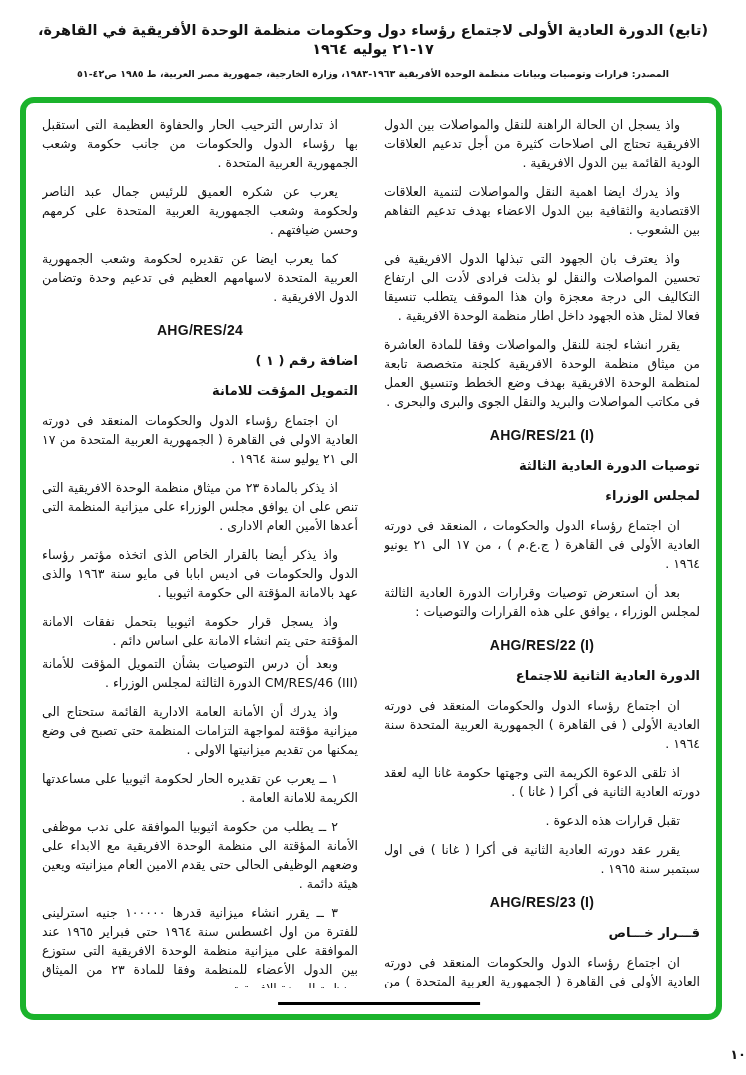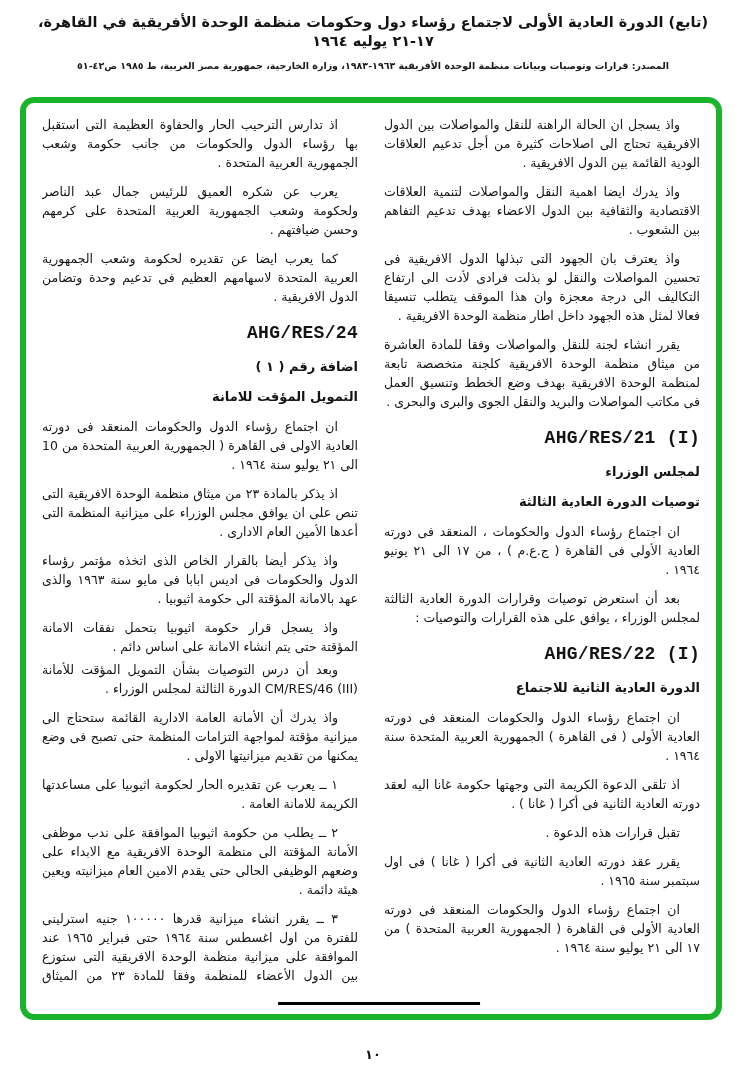--- a/index.html
+++ b/index.html
@@ -15,21 +15,21 @@
   }
   .page {
     position: relative;
     width: 746px;
     height: 1075px;
   }
   
   .doc-header {
     direction: rtl;
     text-align: center;
-    padding-top: 13px;
+    padding-top: 21px;
   }
   .doc-title {
     font-weight: bold;
     font-size: 14.5px;
     letter-spacing: 0;
     line-height: 1.3;
     padding: 0 24px;
   }
   .doc-source {
     font-weight: bold;
@@ -65,25 +65,25 @@
     line-height: 1.52;
     overflow: hidden;
   }
   .para {
     margin: 0 0 10px 0;
     text-indent: 20px;
   }
   .para.tight { margin-bottom: 4px; }
   .res-code {
     direction: ltr;
-    text-align: right;
+    text-align: center;
     unicode-bidi: embed;
-    font-family: Liberation Mono, monospace;
+    font-family: Liberation Sans, sans-serif;
     font-weight: bold;
-    font-size: 18px;
+    font-size: 14px;
     margin: 14px 0 10px 0;
     letter-spacing: 0.3px;
   }
   .heading {
     text-align: right;
     font-weight: bold;
     font-size: 13px;
     margin: 8px 0 10px 0;
     text-indent: 0;
   }
@@ -96,21 +96,21 @@
     width: 202px;
     height: 0;
     border-top: 3px solid #000;
   }
   
   .page-number {
     position: absolute;
     bottom: 13px;
     left: 0;
     width: 100%;
-    text-align: center;
+    text-align: right;
     font-weight: bold;
     font-size: 13px;
     direction: rtl;
   }
 </style>
 </head>
 <body>
 
 <div class="page">
 
@@ -120,40 +120,42 @@
   </header>
 
   <section class="content-box">
     <div class="columns">
       <div class="column">
           <p class="para">واذ يسجل ان الحالة الراهنة للنقل والمواصلات بين الدول الافريقية تحتاج الى اصلاحات كثيرة من أجل تدعيم العلاقات الودية القائمة بين الدول الافريقية .</p>
           <p class="para">واذ يدرك ايضا اهمية النقل والمواصلات لتنمية العلاقات الاقتصادية والثقافية بين الدول الاعضاء بهدف تدعيم التفاهم بين الشعوب .</p>
           <p class="para">واذ يعترف بان الجهود التى تبذلها الدول الافريقية فى تحسين المواصلات والنقل لو بذلت فرادى لأدت الى ارتفاع التكاليف الى درجة معجزة وان هذا الموقف يتطلب تنسيقا فعالا لمثل هذه الجهود داخل اطار منظمة الوحدة الافريقية .</p>
           <p class="para">يقرر انشاء لجنة للنقل والمواصلات وفقا للمادة العاشرة من ميثاق منظمة الوحدة الافريقية كلجنة متخصصة تابعة لمنظمة الوحدة الافريقية بهدف وضع الخطط وتنسيق العمل فى مكاتب المواصلات والبريد والنقل الجوى والبرى والبحرى .</p>
           <div class="res-code">AHG/RES/21  (I)</div>
+          <div class="heading">توصيات الدورة العادية الثالثة</div>
           <div class="heading">لمجلس الوزراء</div>
-          <div class="heading">توصيات الدورة العادية الثالثة</div>
           <p class="para">ان اجتماع رؤساء الدول والحكومات ، المنعقد فى دورته العادية الأولى فى القاهرة ( ج.ع.م ) ، من ١٧ الى ٢١ يونيو ١٩٦٤ .</p>
           <p class="para">بعد أن استعرض توصيات وقرارات الدورة العادية الثالثة لمجلس الوزراء ، يوافق على هذه القرارات والتوصيات :</p>
           <div class="res-code">AHG/RES/22  (I)</div>
           <div class="heading">الدورة العادية الثانية للاجتماع</div>
           <p class="para">ان اجتماع رؤساء الدول والحكومات المنعقد فى دورته العادية الأولى ( فى القاهرة ) الجمهورية العربية المتحدة سنة ١٩٦٤ .</p>
           <p class="para">اذ تلقى الدعوة الكريمة التى وجهتها حكومة غانا اليه لعقد دورته العادية الثانية فى أكرا ( غانا ) .</p>
           <p class="para">تقبل قرارات هذه الدعوة .</p>
           <p class="para">يقرر عقد دورته العادية الثانية فى أكرا ( غانا ) فى اول سبتمبر سنة ١٩٦٥ .</p>
+          <div class="res-code">AHG/RES/23  (I)</div>
+          <div class="heading">قـــرار خـــاص</div>
           <p class="para">ان اجتماع رؤساء الدول والحكومات المنعقد فى دورته العادية الأولى فى القاهرة ( الجمهورية العربية المتحدة ) من ١٧ الى ٢١ يوليو سنة ١٩٦٤ .</p>
         </div>
       <div class="column">
           <p class="para">اذ تدارس الترحيب الحار والحفاوة العظيمة التى استقبل بها رؤساء الدول والحكومات من جانب حكومة وشعب الجمهورية العربية المتحدة .</p>
           <p class="para">يعرب عن شكره العميق للرئيس جمال عبد الناصر ولحكومة وشعب الجمهورية العربية المتحدة على كرمهم وحسن ضيافتهم .</p>
           <p class="para">كما يعرب ايضا عن تقديره لحكومة وشعب الجمهورية العربية المتحدة لاسهامهم العظيم فى تدعيم وحدة وتضامن الدول الافريقية .</p>
           <div class="res-code">AHG/RES/24</div>
           <div class="heading">اضافة رقم ( ١ )</div>
           <div class="heading">التمويل المؤقت للامانة</div>
-          <p class="para">ان اجتماع رؤساء الدول والحكومات المنعقد فى دورته العادية الاولى فى القاهرة ( الجمهورية العربية المتحدة من 10 الى ٢١ يوليو سنة ١٩٦٤ .</p>
+          <p class="para">ان اجتماع رؤساء الدول والحكومات المنعقد فى دورته العادية الاولى فى القاهرة ( الجمهورية العربية المتحدة من ١٧ الى ٢١ يوليو سنة ١٩٦٤ .</p>
           <p class="para">اذ يذكر بالمادة ٢٣ من ميثاق منظمة الوحدة الافريقية التى تنص على ان يوافق مجلس الوزراء على ميزانية المنظمة التى أعدها الأمين العام الادارى .</p>
           <p class="para">واذ يذكر أيضا بالقرار الخاص الذى اتخذه مؤتمر رؤساء الدول والحكومات فى اديس ابابا فى مايو سنة ١٩٦٣ والذى عهد بالامانة المؤقتة الى حكومة اثيوبيا .</p>
           <p class="para tight">واذ يسجل قرار حكومة اثيوبيا بتحمل نفقات الامانة المؤقتة حتى يتم انشاء الامانة على اساس دائم .</p>
           <p class="para">وبعد أن درس التوصيات بشأن التمويل المؤقت للأمانة CM/RES/46 (III) الدورة الثالثة لمجلس الوزراء .</p>
           <p class="para">واذ يدرك أن الأمانة العامة الادارية القائمة ستحتاج الى ميزانية مؤقتة لمواجهة التزامات المنظمة حتى تصبح فى وضع يمكنها من تقديم ميزانيتها الاولى .</p>
           <p class="para">١ ــ يعرب عن تقديره الحار لحكومة اثيوبيا على مساعدتها الكريمة للامانة العامة .</p>
           <p class="para">٢ ــ يطلب من حكومة اثيوبيا الموافقة على ندب موظفى الأمانة المؤقتة الى منظمة الوحدة الافريقية مع الابداء على وضعهم الوظيفى الحالى حتى يقدم الامين العام ميزانيته ويعين هيئة دائمة .</p>
           <p class="para">٣ ــ يقرر انشاء ميزانية قدرها ١٠٠٠٠٠ جنيه استرلينى للفترة من اول اغسطس سنة ١٩٦٤ حتى فبراير ١٩٦٥ عند الموافقة على ميزانية منظمة الوحدة الافريقية التى ستوزع بين الدول الأعضاء للمنظمة وفقا للمادة ٢٣ من الميثاق بمنظمة الوحدة الافريقية .</p>
         </div>
     </div>

